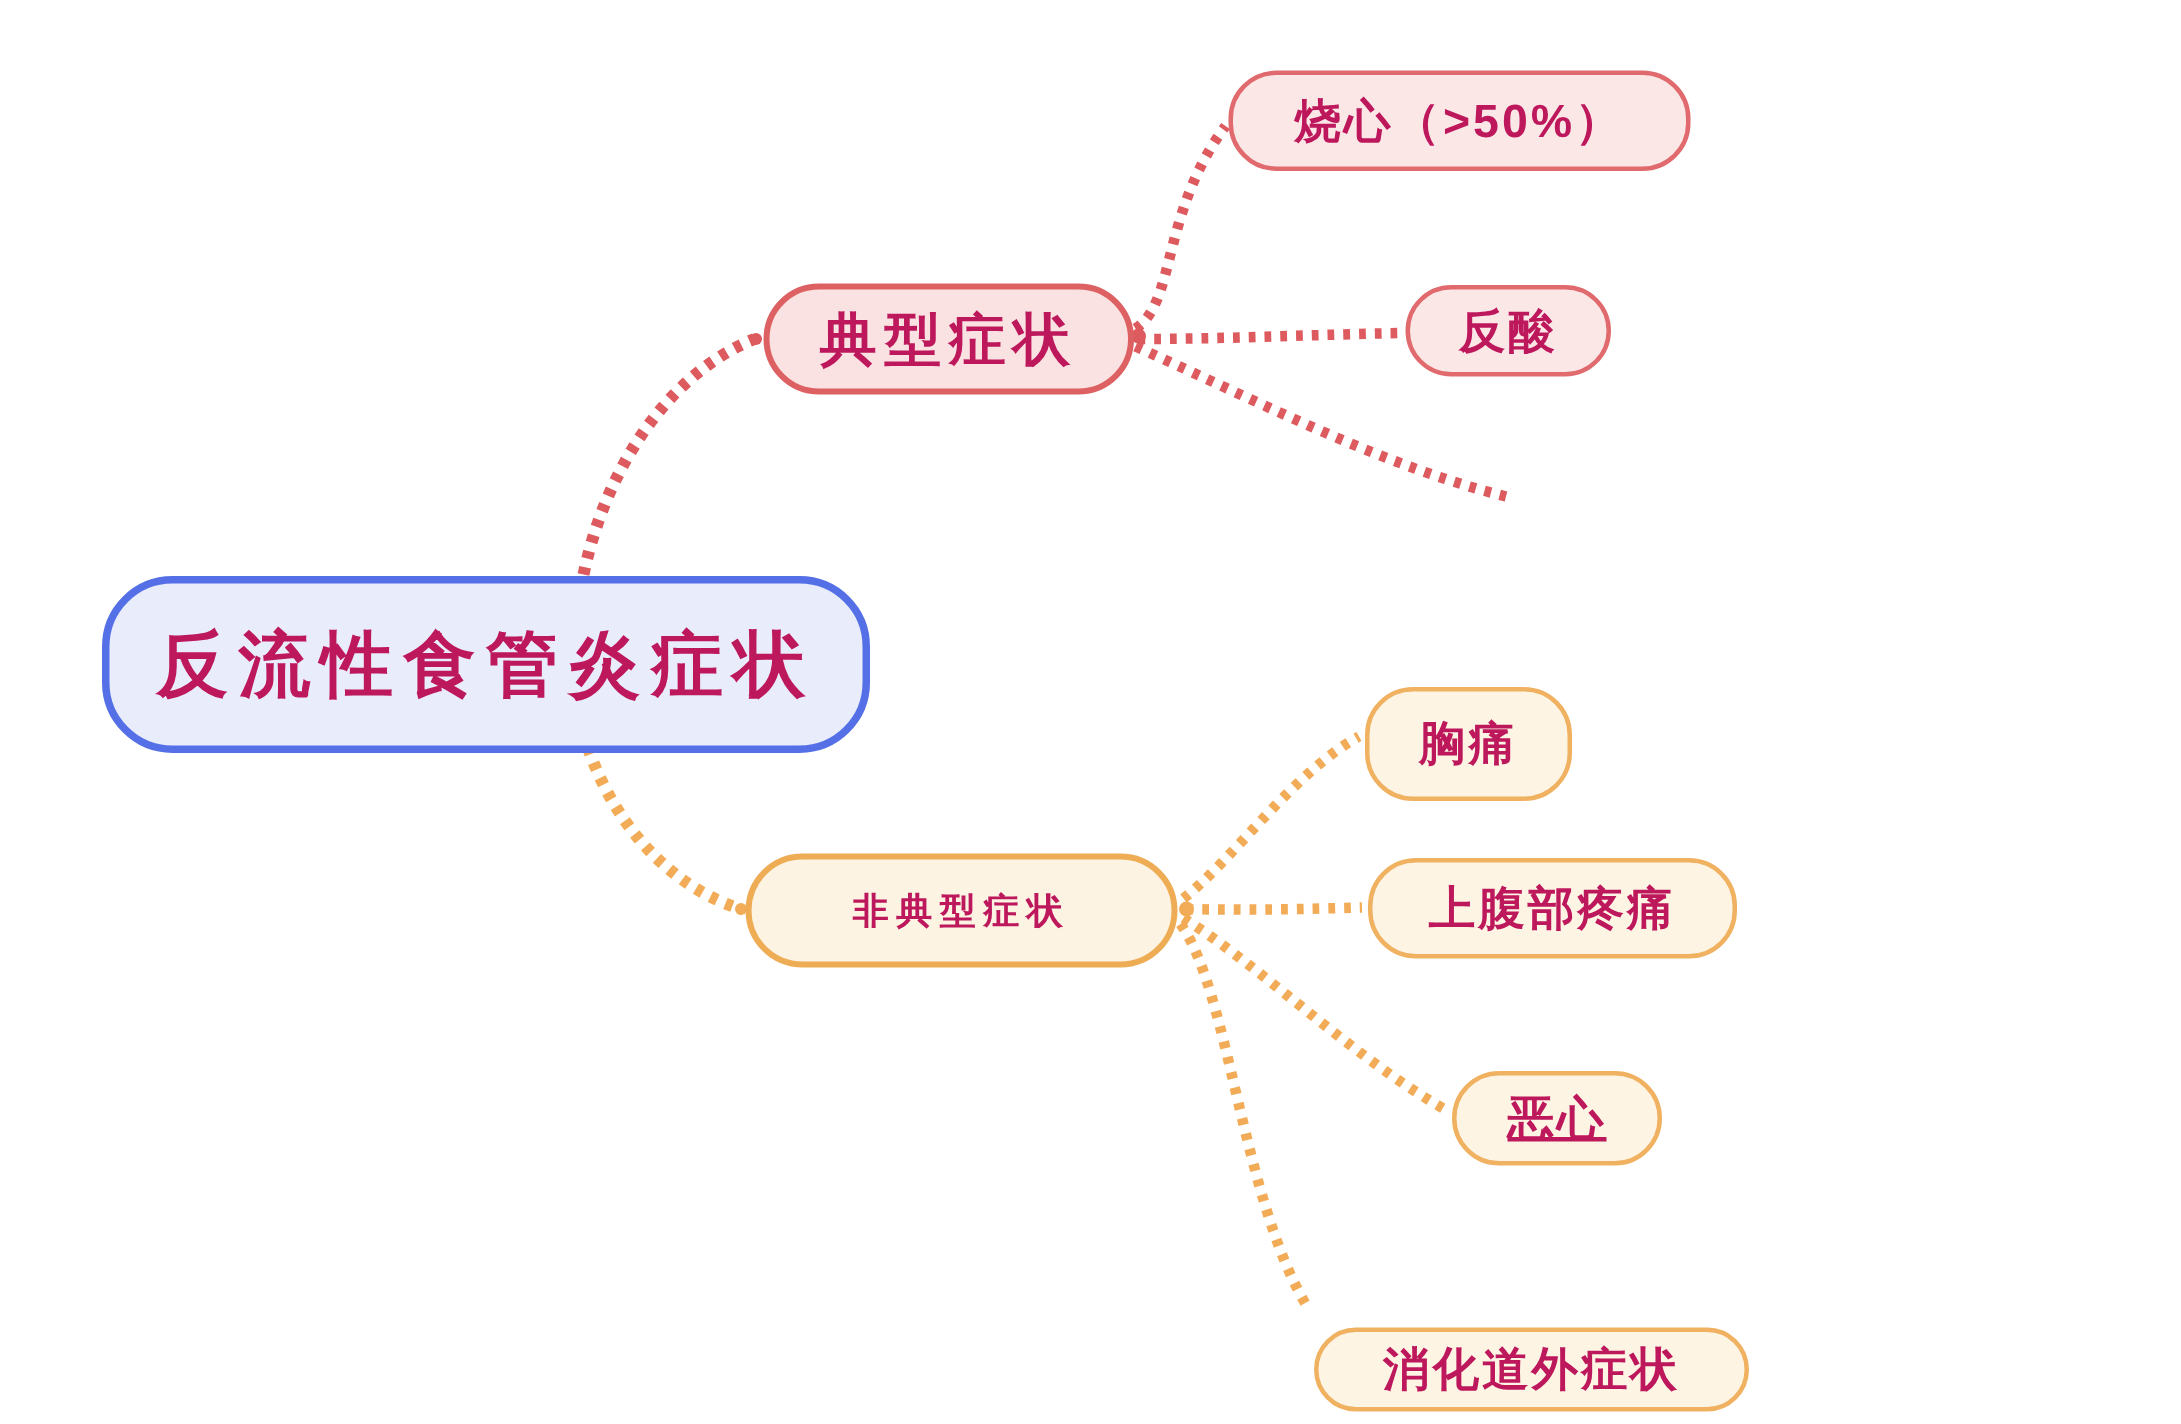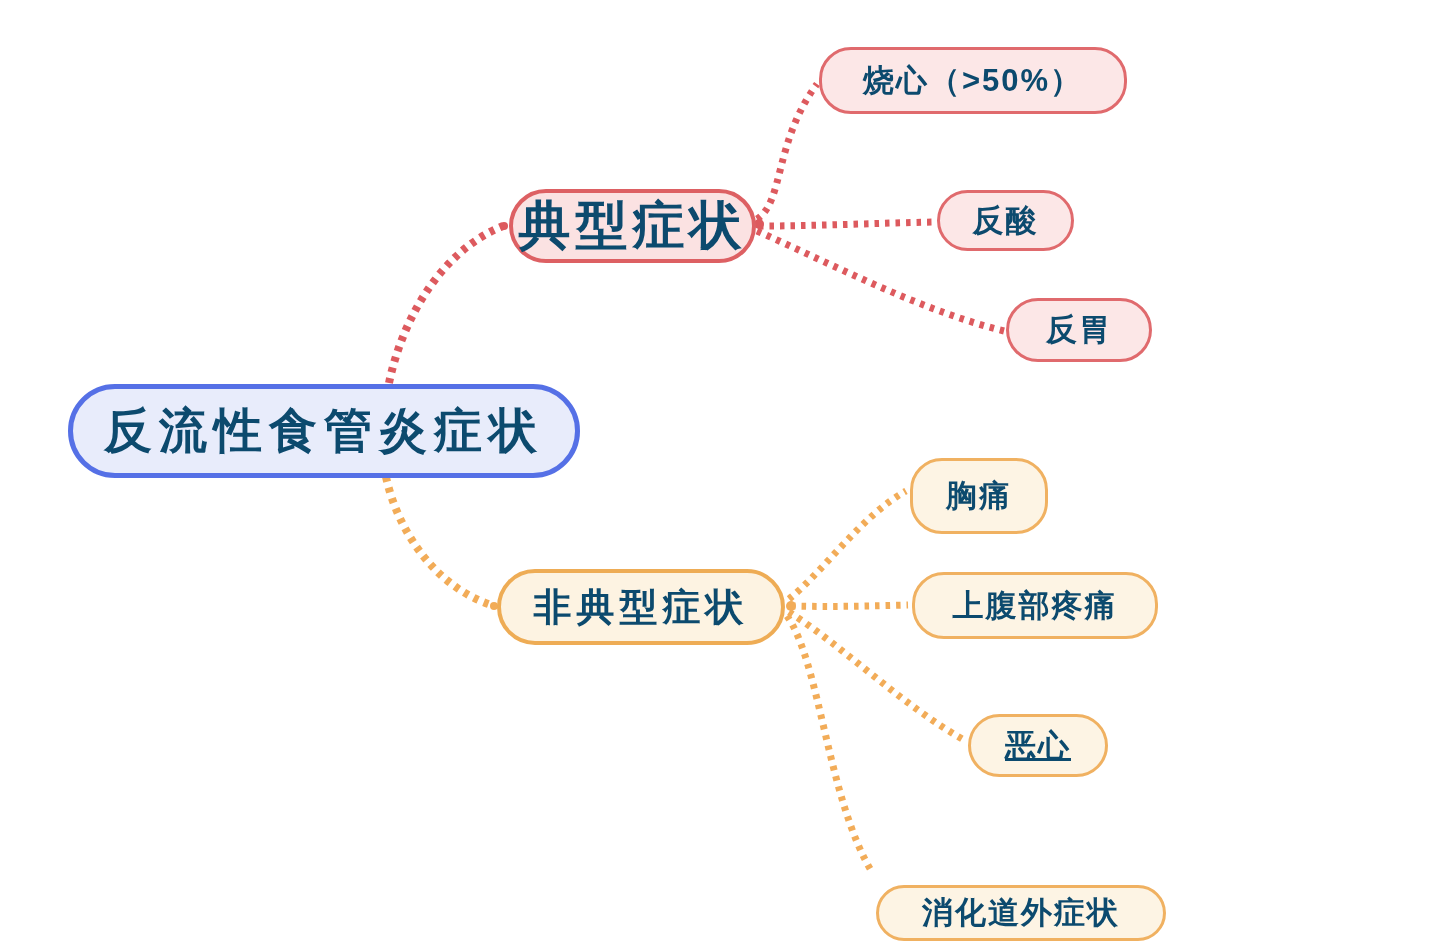--- a/index.html
+++ b/index.html
@@ -21,50 +21,50 @@
     width: 1454px;
     height: 949px;
   }
   .node {
     position: absolute;
     box-sizing: border-box;
     display: flex;
     align-items: center;
     justify-content: center;
     font-weight: bold;
-    color: #0c4a6e;
+    color: #be185d;
     white-space: nowrap;
     cursor: default;
   }
   .node-root {
     border: 5px solid #5570e6;
     background: #e8ecfb;
     border-radius: 47px;
     font-size: 48px;
     letter-spacing: 7px;
   }
   .node-branch-red {
     border: 4px solid #dd6063;
     background: #fbe2e2;
     border-radius: 37px;
-    font-size: 52px;
+    font-size: 38px;
     letter-spacing: 5px;
   }
   .node-child-red {
     border: 3px solid #e06a6d;
     background: #fce7e7;
     border-radius: 32px;
     font-size: 31px;
     letter-spacing: 2px;
   }
   .node-branch-orange {
     border: 4px solid #eeac55;
     background: #fdf3e2;
     border-radius: 38px;
-    font-size: 38px;
+    font-size: 24px;
     letter-spacing: 5px;
   }
   .node-child-orange {
     border: 3px solid #f0b161;
     background: #fdf4e4;
     border-radius: 32px;
     font-size: 31px;
     letter-spacing: 2px;
   }
 </style>
@@ -84,35 +84,32 @@
 
     <path d="M 386 477 C 398 532, 436 588, 494 606" stroke-width="8" stroke-dasharray="5 6" stroke="#f2ac58"></path>
     <path d="M 789 599 C 823 572, 862 515, 906 491" stroke-width="7" stroke-dasharray="4.5 6" stroke="#f2ac58"></path>
     <path d="M 791 606 C 831 607, 871 606, 908 605" stroke-width="7" stroke-dasharray="4.5 6" stroke="#f2ac58"></path>
     <path d="M 789 612 C 845 648, 902 705, 964 740" stroke-width="7" stroke-dasharray="4.5 6" stroke="#f2ac58"></path>
     <path d="M 787 616 C 820 662, 828 800, 872 872" stroke-width="7" stroke-dasharray="4.5 6" stroke="#f2ac58"></path>
     <circle cx="494" cy="606" r="4" fill="#f2ac58"></circle>
     <circle cx="791" cy="606" r="5" fill="#f2ac58"></circle>
   </svg>
 
-  <div class="node node-root" style="left:68px; top:384px; width:512px; height:94px;">
+  <div class="node node-root" style="left:68px; top:384px; width:512px; height:118px;">
     <span>反流性食管炎症状</span>
   </div>
 
   <div class="node node-branch-red" style="left:509px; top:189px; width:247px; height:74px;">
     <span>典型症状</span>
   </div>
   <div class="node node-child-red" style="left:819px; top:47px; width:308px; height:67px;">
     <span>烧心（&gt;50%）</span>
   </div>
   <div class="node node-child-red" style="left:937px; top:190px; width:137px; height:61px;">
     <span>反酸</span>
-  </div>
-  <div class="node node-child-red" style="left:1006px; top:298px; width:146px; height:64px;">
-    <span>反胃</span>
   </div>
 
   <div class="node node-branch-orange" style="left:497px; top:569px; width:288px; height:76px;">
     <span>非典型症状</span>
   </div>
   <div class="node node-child-orange" style="left:910px; top:458px; width:138px; height:76px;">
     <span>胸痛</span>
   </div>
   <div class="node node-child-orange" style="left:912px; top:572px; width:246px; height:67px;justify-content:center;">
     <span>上腹部疼痛</span>

